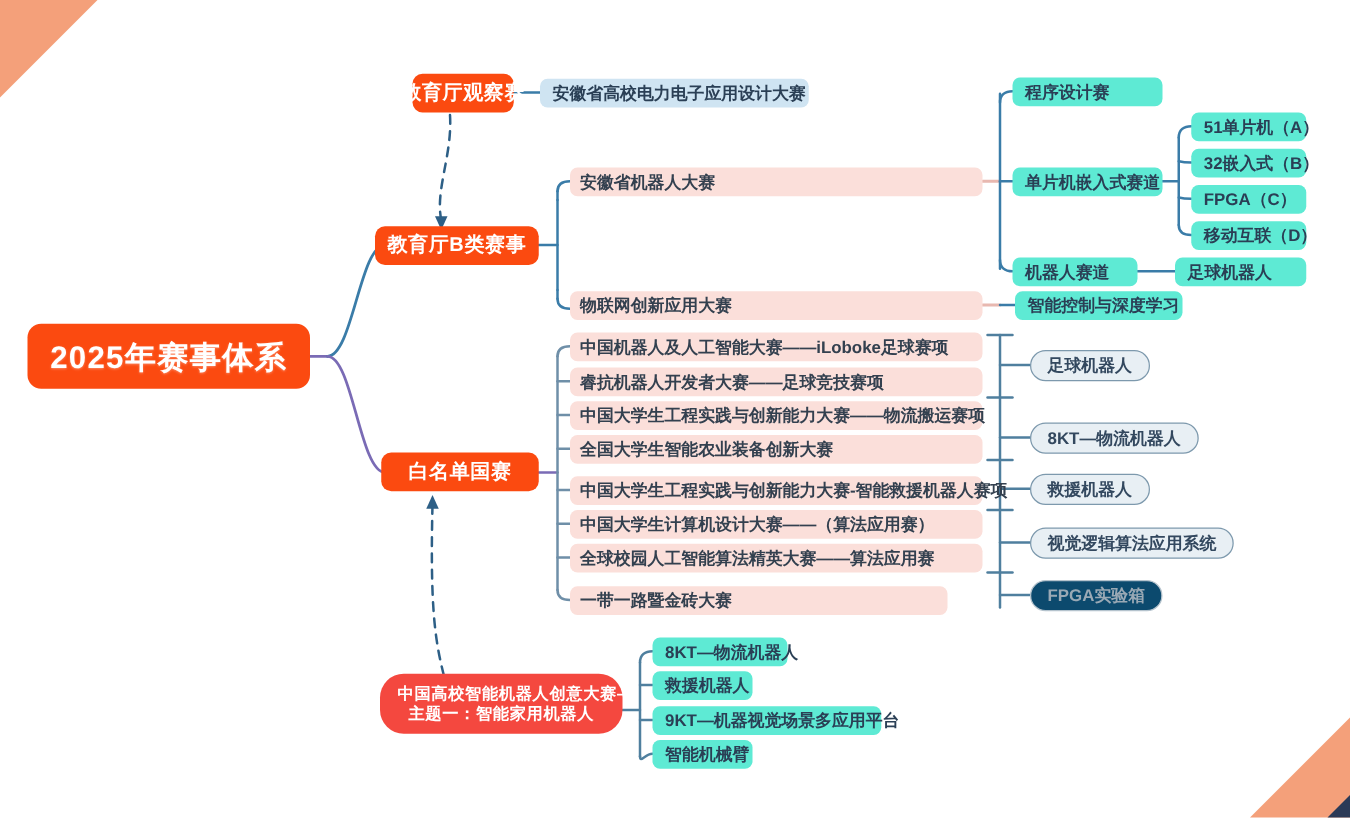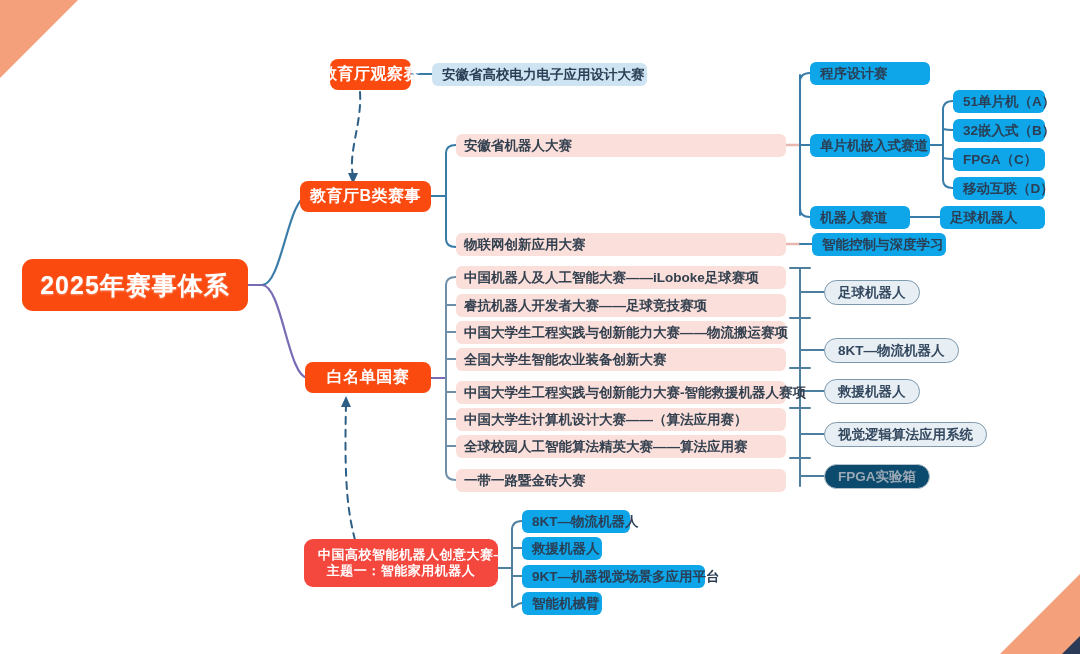--- a/index.html
+++ b/index.html
@@ -28,32 +28,32 @@
     letter-spacing:1px;
     text-shadow:0 1px 2px rgba(255,255,255,.35);
   }
   
   .orange{
     background:#fb4a10;color:#ffffff;font-weight:bold;font-size:16px;
     border-radius:8px;padding:0 12px;height:31px;justify-content:center;
     letter-spacing:.5px;
   }
   .orange.soft{background:#f4483f;font-size:13px;line-height:16px;
-    height:auto;padding:8px 14px;display:block;text-align:center;border-radius:9px;}
+    height:auto;padding:8px 14px;display:block;text-align:center;border-radius:19px;}
   
   .pink{
     background:#fbdfda;color:#33404f;font-weight:bold;font-size:13.5px;
     border-radius:6px;padding:0 8px;height:23px;
   }
   
   .blue{
     background:#cfe4f2;color:#2a3f55;font-weight:bold;font-size:13.5px;
     border-radius:6px;padding:0 10px;height:23px;
   }
-  .blue.lite{background:#0ea5e9;}
+  .blue.lite{background:#5eead4;}
   
   .pill{
     background:#e8eff4;color:#33485f;font-weight:bold;font-size:13.5px;
     border:1.4px solid #7d99ad;border-radius:13px;padding:0 13px;height:25px;
   }
   .pill.faded{color:#9aa9b5;border-color:#b5c3cd;background:#0c4a6e;}
 </style>
 </head>
 <body>
 
@@ -163,21 +163,21 @@
 
   <div class="node blue lite" style="left:812px;top:233px;width:134px;">智能控制与深度学习</div>
 
   <div class="node pink" style="left:456px;top:266px;width:330px;">中国机器人及人工智能大赛——iLoboke足球赛项</div>
   <div class="node pink" style="left:456px;top:294px;width:330px;">睿抗机器人开发者大赛——足球竞技赛项</div>
   <div class="node pink" style="left:456px;top:321px;width:330px;">中国大学生工程实践与创新能力大赛——物流搬运赛项</div>
   <div class="node pink" style="left:456px;top:348px;width:330px;">全国大学生智能农业装备创新大赛</div>
   <div class="node pink" style="left:456px;top:381px;width:330px;">中国大学生工程实践与创新能力大赛-智能救援机器人赛项</div>
   <div class="node pink" style="left:456px;top:408px;width:330px;">中国大学生计算机设计大赛——（算法应用赛）</div>
   <div class="node pink" style="left:456px;top:435px;width:330px;">全球校园人工智能算法精英大赛——算法应用赛</div>
-  <div class="node pink" style="left:456px;top:469px;width:330px;">一带一路暨金砖大赛</div>
+  <div class="node pink" style="left:456px;top:469px;width:302px;">一带一路暨金砖大赛</div>
 
   <div class="node pill" style="left:824px;top:280px;">足球机器人</div>
   <div class="node pill" style="left:824px;top:338px;">8KT—物流机器人</div>
   <div class="node pill" style="left:824px;top:379px;">救援机器人</div>
   <div class="node pill" style="left:824px;top:422px;">视觉逻辑算法应用系统</div>
   <div class="node pill faded" style="left:824px;top:464px;">FPGA实验箱</div>
 
   <div class="node orange soft" style="left:304px;top:539px;width:194px;">
     <span>中国高校智能机器人创意大赛—</span><br>
     <span>主题一：智能家用机器人</span>

